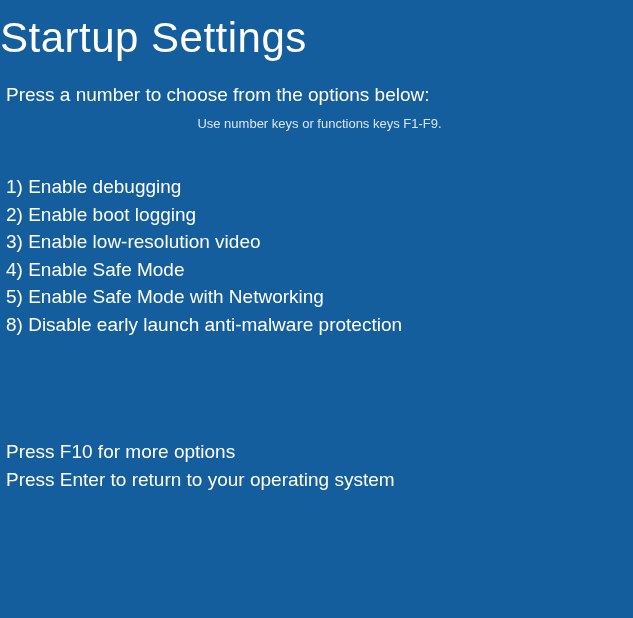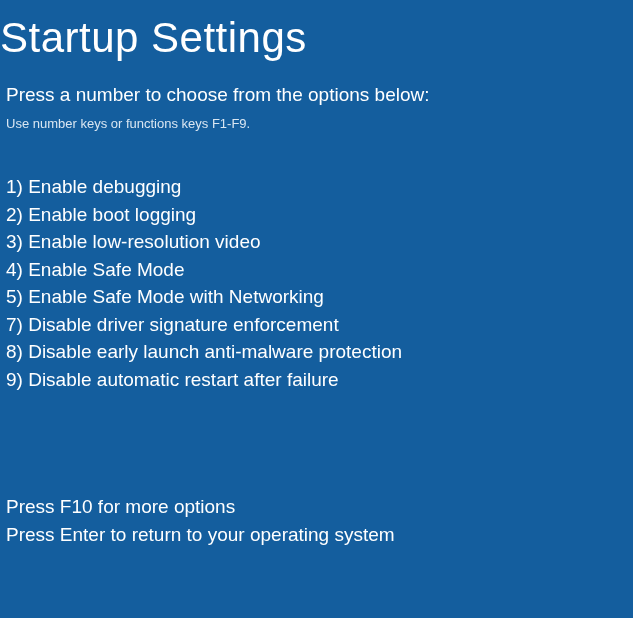--- a/index.html
+++ b/index.html
@@ -29,20 +29,21 @@
       font-weight: 300;
       margin-bottom: 10px;
       padding-left: 6px;
     }
     .hint {
       font-size: 13px;
       font-weight: 400;
       color: #d9e6f2;
       margin-bottom: 42px;
       padding-left: 6px;
+      text-align: center;
     }
     .options {
       padding-left: 6px;
       margin-bottom: 100px;
     }
     .option {
       font-size: 19px;
       font-weight: 400;
       line-height: 1.45;
     }
@@ -61,21 +62,19 @@
 <div class="container">
   <h1 class="title">Startup Settings</h1>
   <div class="instruction">Press a number to choose from the options below:</div>
   <div class="hint">Use number keys or functions keys F1-F9.</div>
   <div class="options">
     <div class="option">1) Enable debugging</div>
     <div class="option">2) Enable boot logging</div>
     <div class="option">3) Enable low-resolution video</div>
     <div class="option">4) Enable Safe Mode</div>
     <div class="option">5) Enable Safe Mode with Networking</div>
-    <div class="option">7) Disable driver signature enforcement</div>
     <div class="option">8) Disable early launch anti-malware protection</div>
-    <div class="option">9) Disable automatic restart after failure</div>
   </div>
   <div class="footer">
     <div class="footer-line">Press F10 for more options</div>
     <div class="footer-line">Press Enter to return to your operating system</div>
   </div>
 </div>
 
 </body></html>

